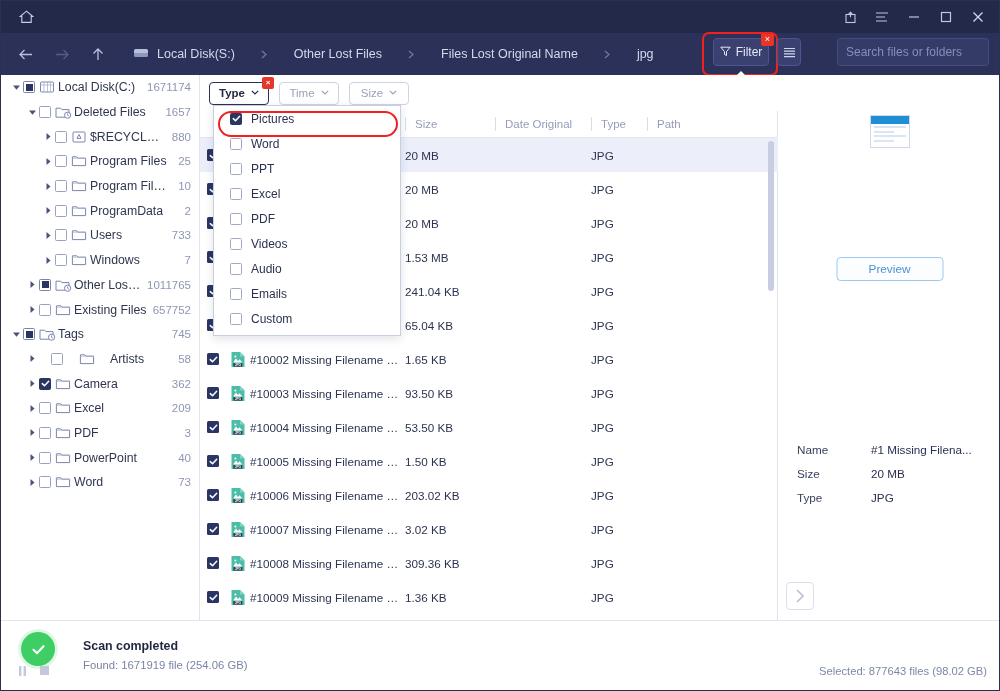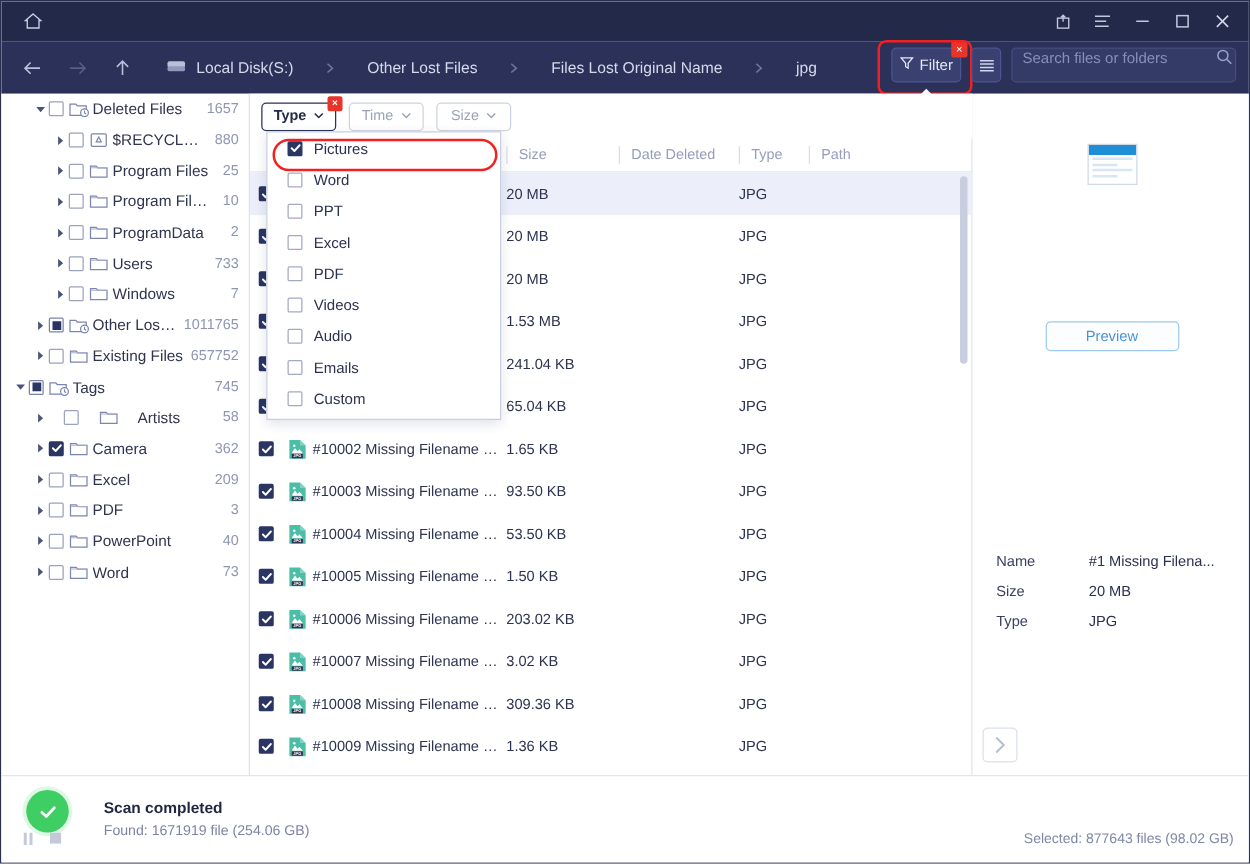--- a/index.html
+++ b/index.html
@@ -85,23 +85,23 @@
     border-left: 7px solid transparent; border-right: 7px solid transparent;
     border-bottom: 7px solid #ffffff;
   }
   .list-toggle {
     position: absolute; right: 200px; top: 5px;
     width: 24px; height: 28px; border-radius: 4px;
     background: #3a4170; border: 1px solid #4d5490;
     display: flex; align-items: center; justify-content: center; cursor: pointer;
   }
   .searchbox {
-    position: absolute; right: 12px; top: 5px; width: 180px; height: 28px;
+    position: absolute; right: 12px; top: 5px; width: 152px; height: 28px;
     background: #343b66; border: 1px solid #454d80; border-radius: 4px;
-    display: flex; align-items: flex-start; padding: 0 8px;
+    display: flex; align-items: center; padding: 0 8px;
   }
   .searchbox input {
     flex: 1; background: transparent; border: none; outline: none;
     color: #dfe3f2; font-size: 12px; font-family: "Liberation Sans", sans-serif;
   }
   .searchbox input::placeholder { color: #868ebb; }
 
   
   .sidebar {
     position: absolute; left: 0; top: 74px; width: 199px; height: 545px;
@@ -400,20 +400,38 @@
         <svg width="13" height="13" viewBox="0 0 13 13">
             <circle cx="5.3" cy="5.3" r="4" fill="none" stroke="#9aa2cc" stroke-width="1.2"></circle>
             <path d="M8.4 8.4 L12 12" stroke="#9aa2cc" stroke-width="1.3"></path>
           </svg>
       </span>
     </div>
   </div>
 
   <div class="sidebar">
     <div id="tree">
+        <div class="tree-row" style="padding-left: 8px;">
+          <span class="tw">
+            <svg width="9" height="7" viewBox="0 0 9 7">
+              <path d="M1 1.5 L8 1.5 L4.5 5.8 Z" fill="#4b5478"></path>
+            </svg>
+          </span>
+          <span class="cb partial">
+            <i></i>
+          </span>
+          <span class="ficon">
+            <svg width="16" height="14" viewBox="0 0 16 14">
+              <rect x="1.5" y="2" width="13" height="10" rx="1" fill="#fff" stroke="#7b85ad" stroke-width="1"></rect>
+              <path d="M1.5 5h13M5 2v10M8.5 2v10M11.5 2v10" stroke="#a9b1cc" stroke-width=".8"></path>
+            </svg>
+          </span>
+          <span class="tlabel">Local Disk(C:)</span>
+          <span class="tcount">1671174</span>
+        </div>
         <div class="tree-row" style="padding-left: 24px;">
           <span class="tw">
             <svg width="9" height="7" viewBox="0 0 9 7">
               <path d="M1 1.5 L8 1.5 L4.5 5.8 Z" fill="#4b5478"></path>
             </svg>
           </span>
           <span class="cb "></span>
           <span class="ficon">
             <svg width="17" height="14" viewBox="0 0 17 14">
               <path d="M1 3.2 h4.6l1.2 1.4H14v7.6H1z" fill="#fff" stroke="#7b85ad" stroke-width="1"></path>
@@ -699,21 +717,21 @@
             <span class="chev"><svg width="8" height="5" viewBox="0 0 8 5">
                 <path d="M.8.8 L4 4 L7.2.8" fill="none" stroke="currentColor" stroke-width="1.2"></path>
               </svg></span>
           </div>
         </div>
     </div>
 
     <div class="thead">
       <div class="th c-name" style="width:205px;padding-left:12px;">Name</div>
       <div class="th" style="width:90px;">Size</div>
-      <div class="th" style="width:96px;">Date Deleted</div>
+      <div class="th" style="width:96px;">Date Original</div>
       <div class="th" style="width:56px;">Type</div>
       <div class="th" style="flex:1;">Path</div>
     </div>
 
     <div class="rows">
       <div id="rows">
           <div class="row sel">
             <div class="c-check">
               <span class="rcb">
                 <svg width="9" height="9" viewBox="0 0 9 9">

